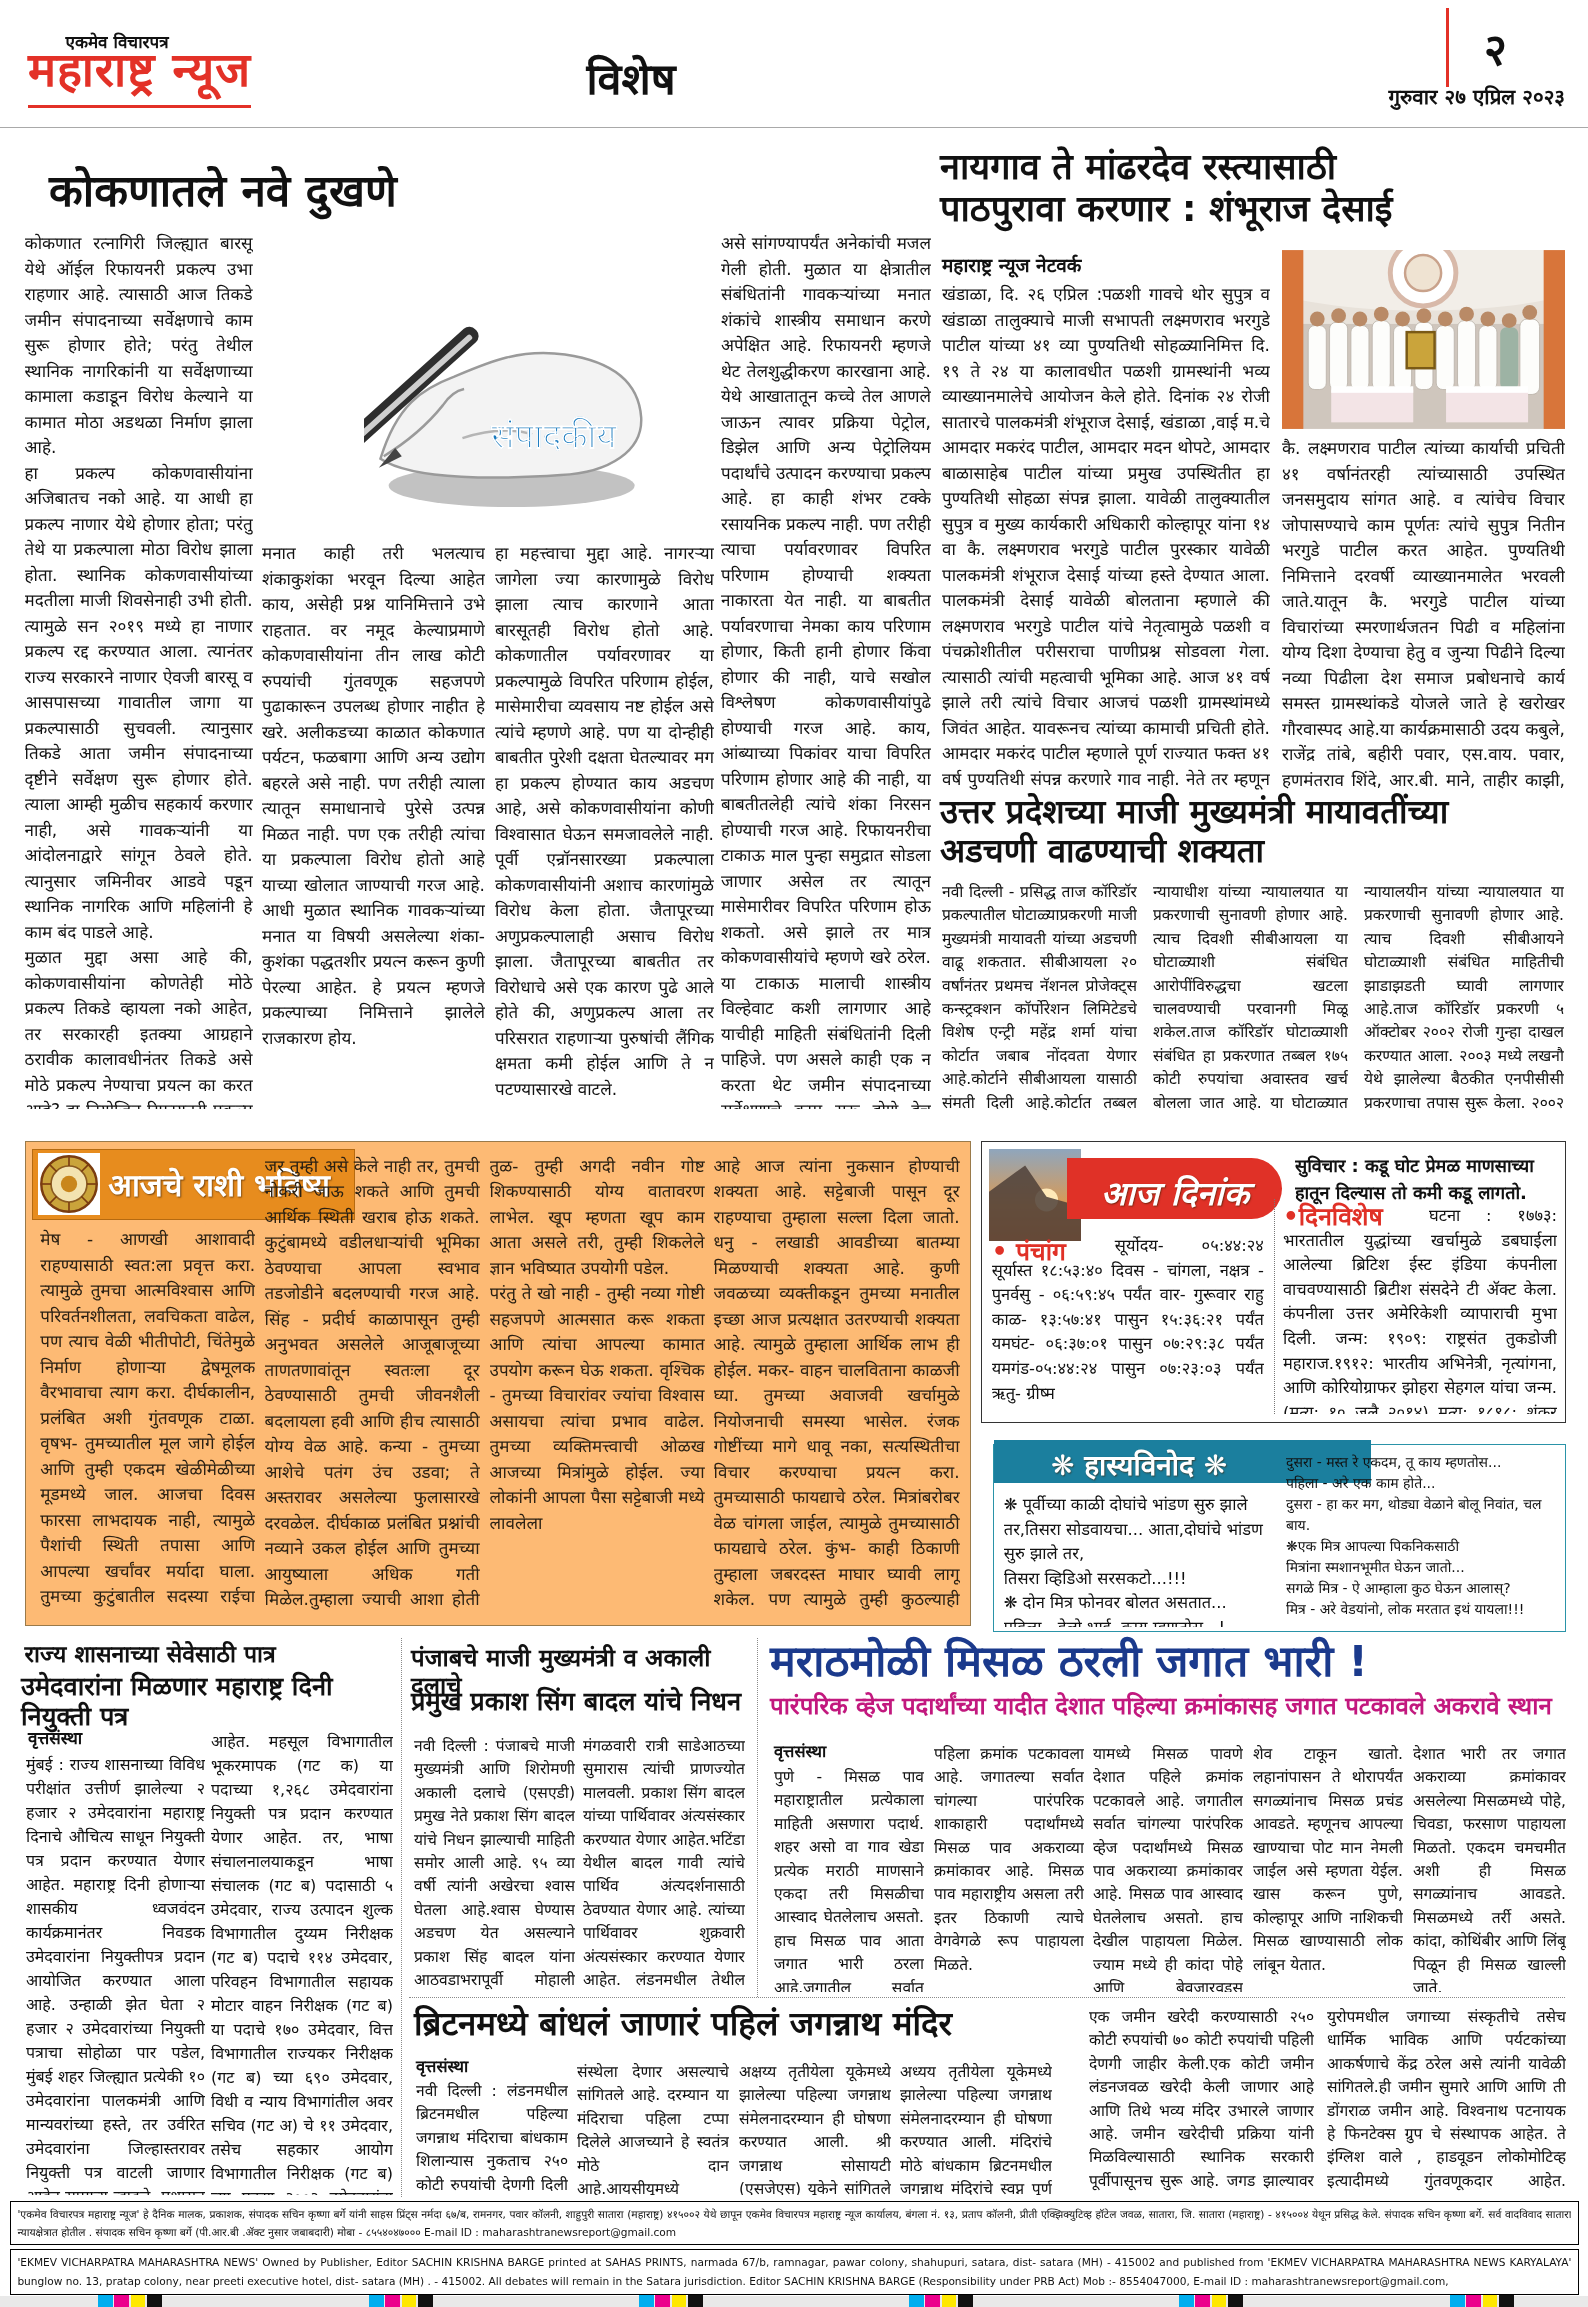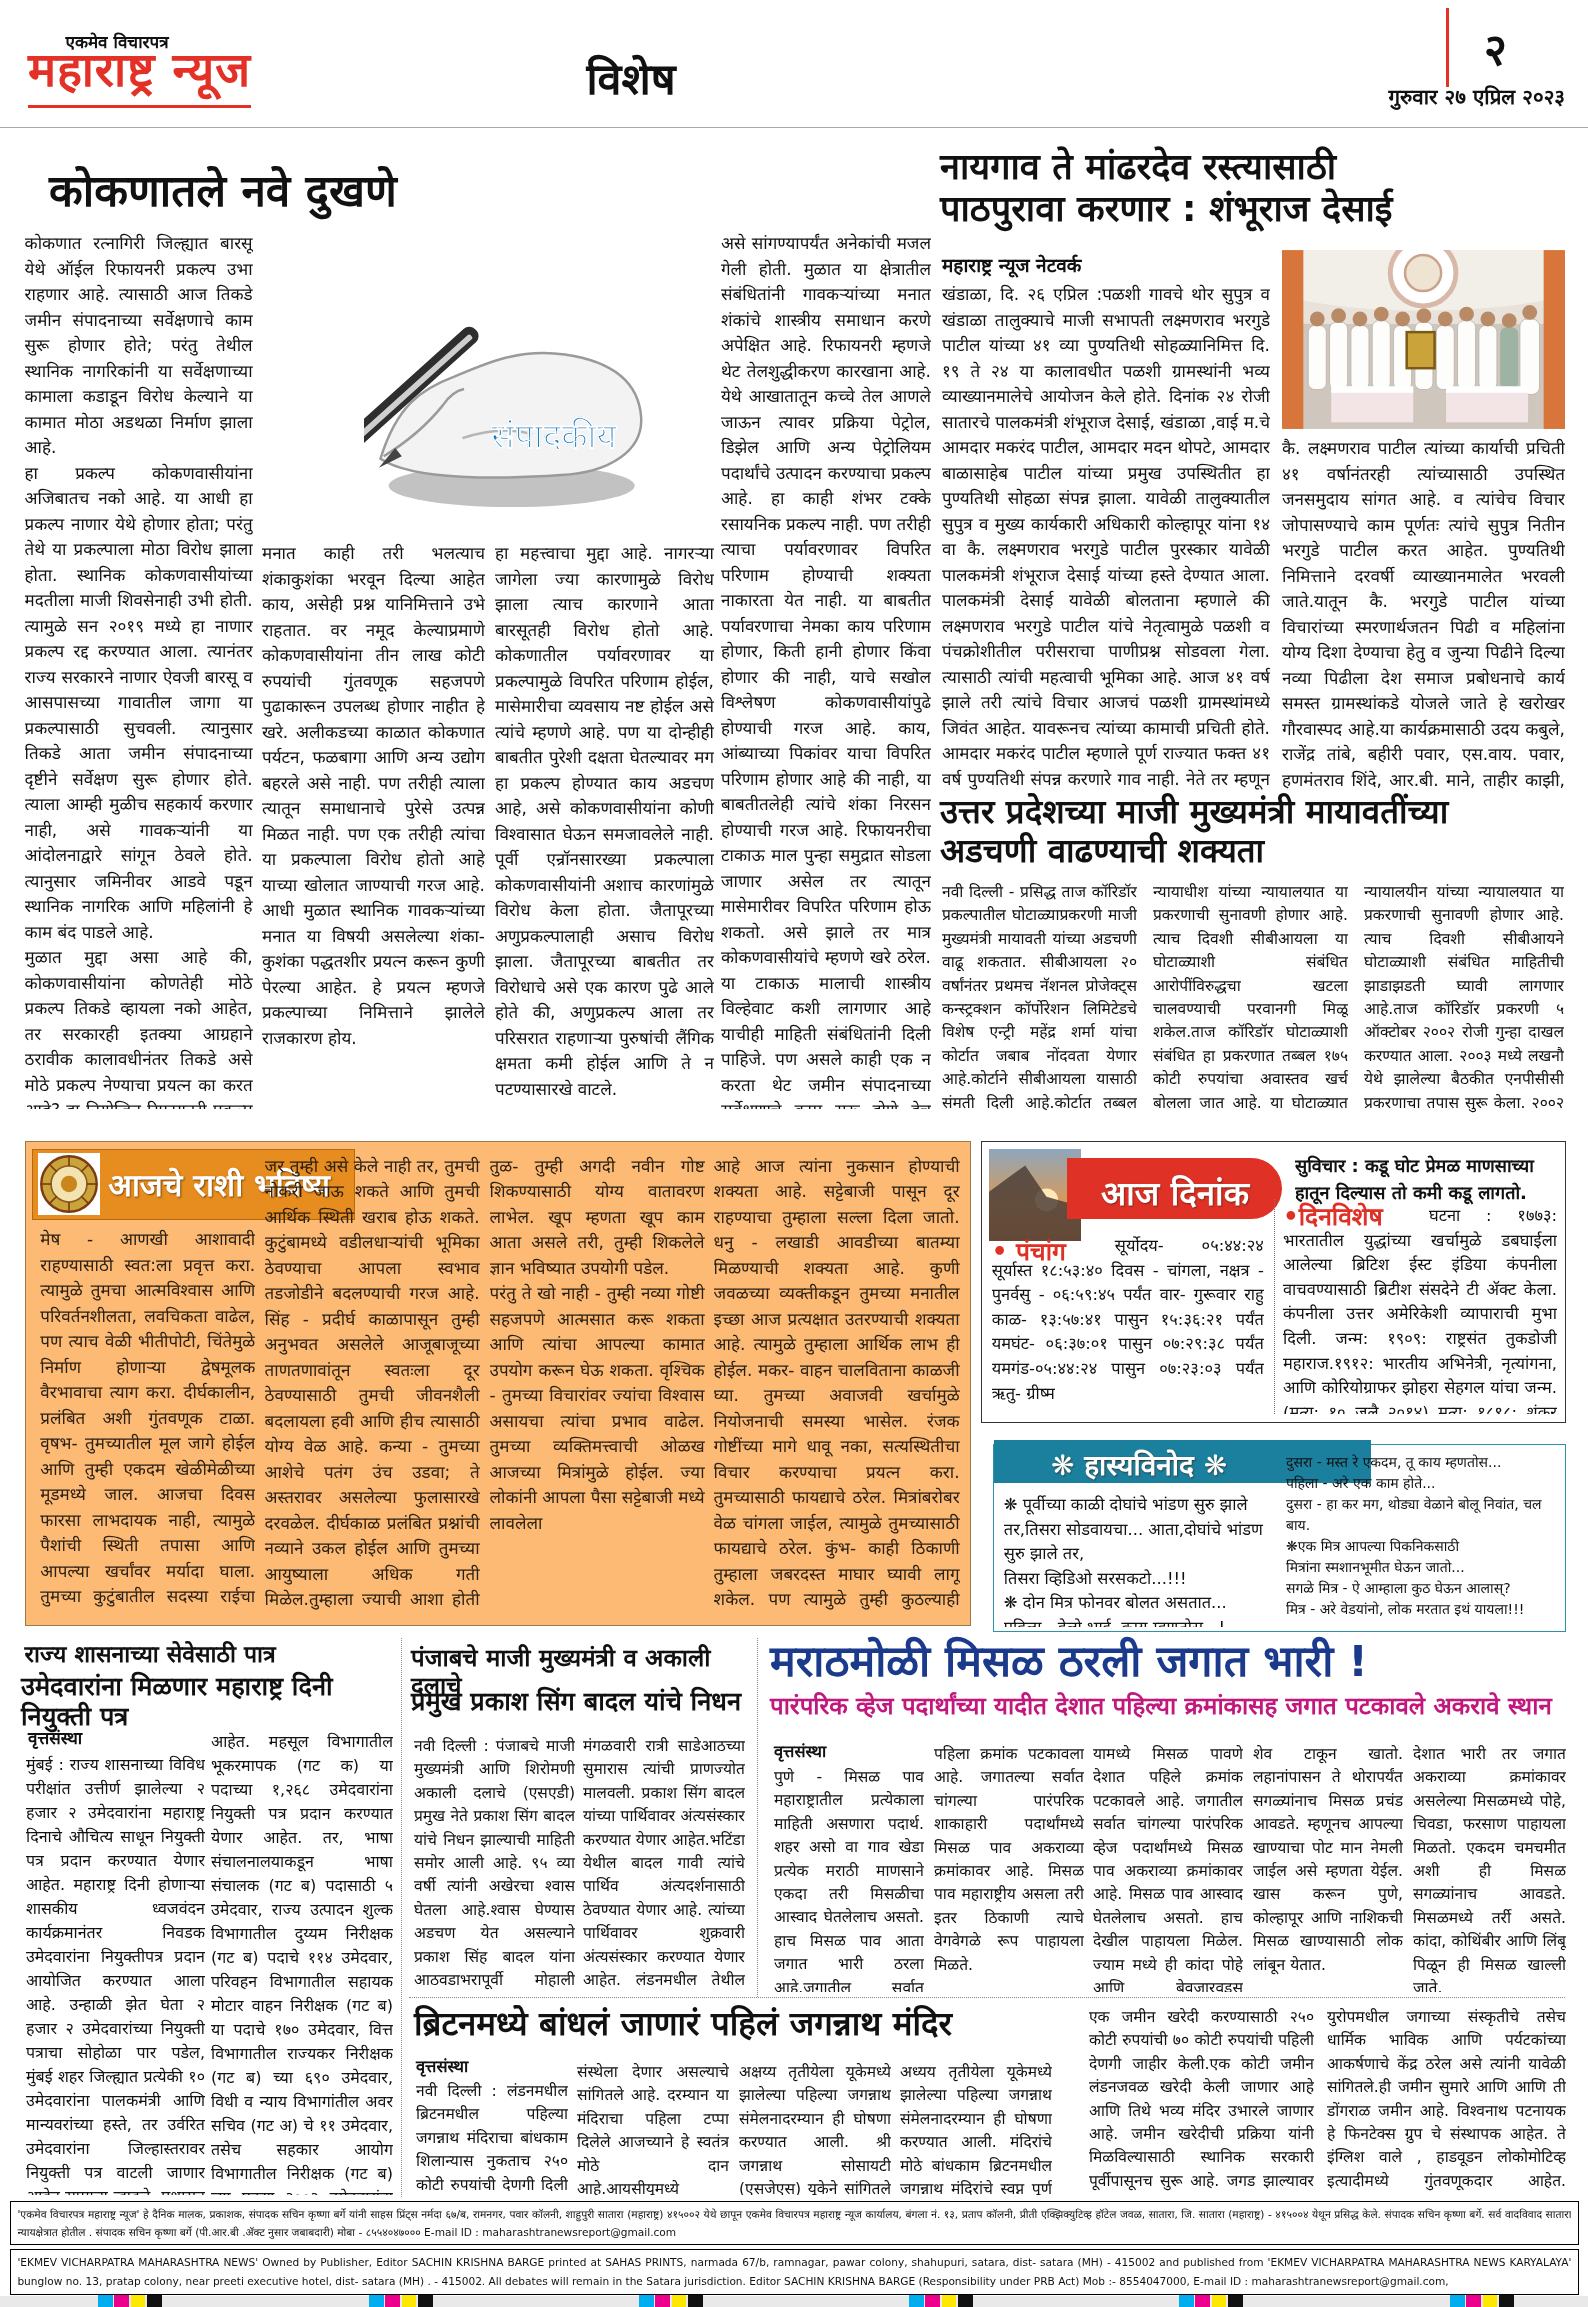--- a/index.html
+++ b/index.html
@@ -143,21 +143,21 @@
           <stop offset="0" stop-color="#8fa6bd"></stop>
             <stop offset="0.6" stop-color="#d99a55"></stop>
             <stop offset="1" stop-color="#e87f33"></stop>
         </linearGradient>
       </defs>
       <rect width="112" height="112" fill="url(#sky)"></rect>
       <circle cx="70" cy="62" r="14" fill="#ffe9b8"></circle>
       <path d="M0 112 L0 52 L44 20 L70 58 L112 70 L112 112 Z" fill="#4d4038" opacity="0.85"></path>
     </svg>
     <div class="abs" style="left:85px;top:16.4px;width:215px;height:61px;background:#e03127;border-radius:0 36px 36px 0;">
-      <div class="abs banner-text" style="left:34px;top:11.5px;font-size:33px;">आज दिनांक</div>
+      <div class="abs banner-text" style="left:34px;top:11.5px;font-size:33px;font-style:italic;">आज दिनांक</div>
     </div>
     <div class="col" style="left:313px;top:9.8px;width:260px;height:70px;font-size:18px;font-weight:bold;text-align:left;">सुविचार : कडू घोट प्रेमळ माणसाच्या हातून दिल्यास तो कमी कडू लागतो.</div>
 
     <div class="abs" style="left:8.2px;top:88px;width:6.6px;height:6.6px;"></div>
     <div class="abs" style="left:9.8px;top:92px;font-size:24.6px;font-weight:bold;color:#e03127;">•&nbsp;<span>पंचांग</span></div>
     <div class="col" style="left:9.8px;top:92px;width:272px;height:179px;font-size:16.4px;text-indent:123px;">सूर्योदय- ०५:४४:२४ सूर्यास्त १८:५३:४० दिवस - चांगला, नक्षत्र - पुनर्वसु - ०६:५९:४५ पर्यंत वार- गुरूवार राहु काळ- १३:५७:४१ पासुन १५:३६:२१ पर्यंत यमघंट- ०६:३७:०१ पासुन ०७:२९:३८ पर्यंत यमगंड-०५:४४:२४ पासुन ०७:२३:०३ पर्यंत ऋतु- ग्रीष्म</div>
     <div class="vdot" style="left:292px;top:57px;height:215px;border-left:1.6px dotted #777;"></div>
     <div class="abs" style="left:301px;top:57px;font-size:24.6px;font-weight:bold;color:#e03127;">•<span>दिनविशेष</span></div>
     <div class="col" style="left:301px;top:62px;width:274px;height:210px;font-size:16.4px;text-indent:146px;">घटना : १७७३: भारतातील युद्धांच्या खर्चामुळे डबघाईला आलेल्या ब्रिटिश ईस्ट इंडिया कंपनीला वाचवण्यासाठी ब्रिटीश संसदेने टी ॲक्ट केला. कंपनीला उत्तर अमेरिकेशी व्यापाराची मुभा दिली. जन्म: १९०९: राष्ट्रसंत तुकडोजी महाराज.१९१२: भारतीय अभिनेत्री, नृत्यांगना, आणि कोरियोग्राफर झोहरा सेहगल यांचा जन्म. (मृत्यू: १० जुलै २०१४) मृत्यू: १८९८: शंकर बाळकृष्ण दीक्षित, ज्योतिष गणिताचे श्रेष्ठ अभ्यासक.</div>
   </div>

